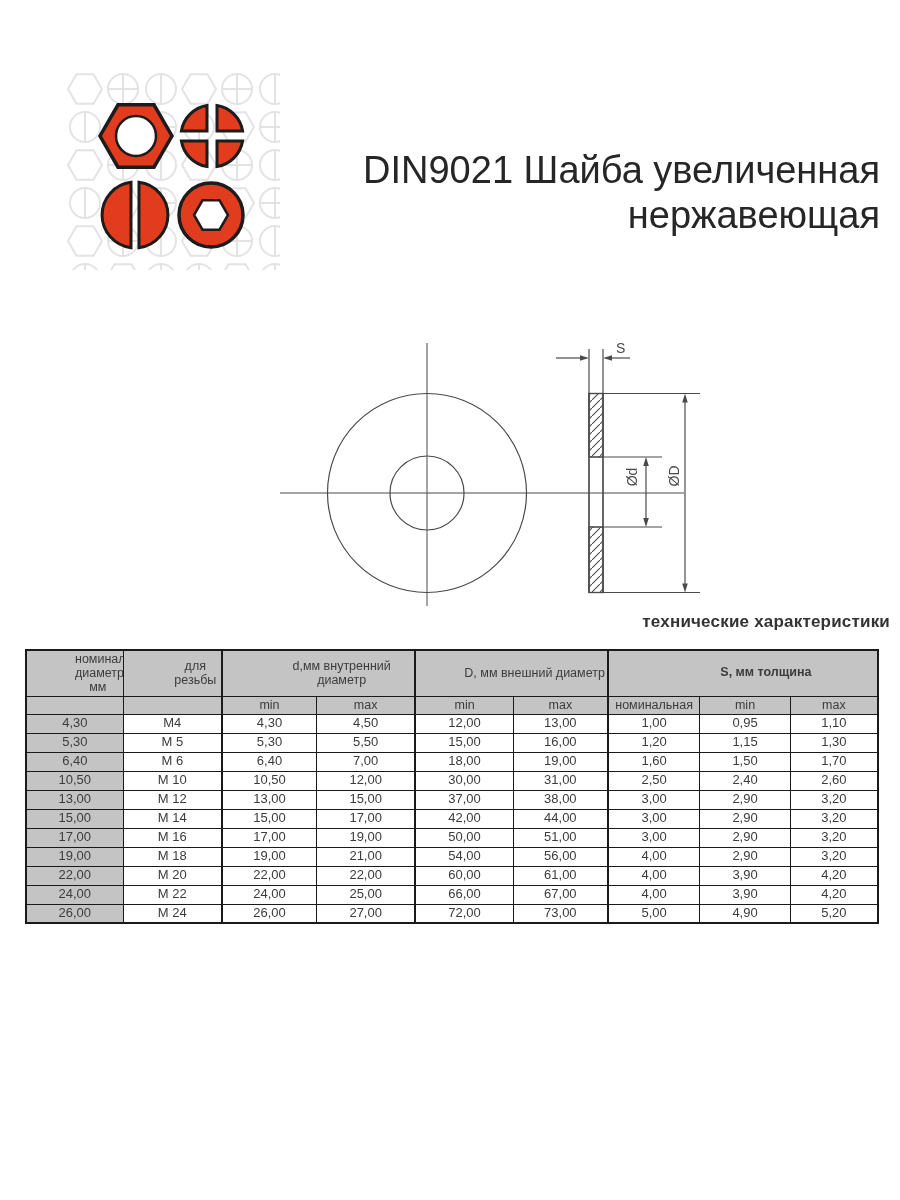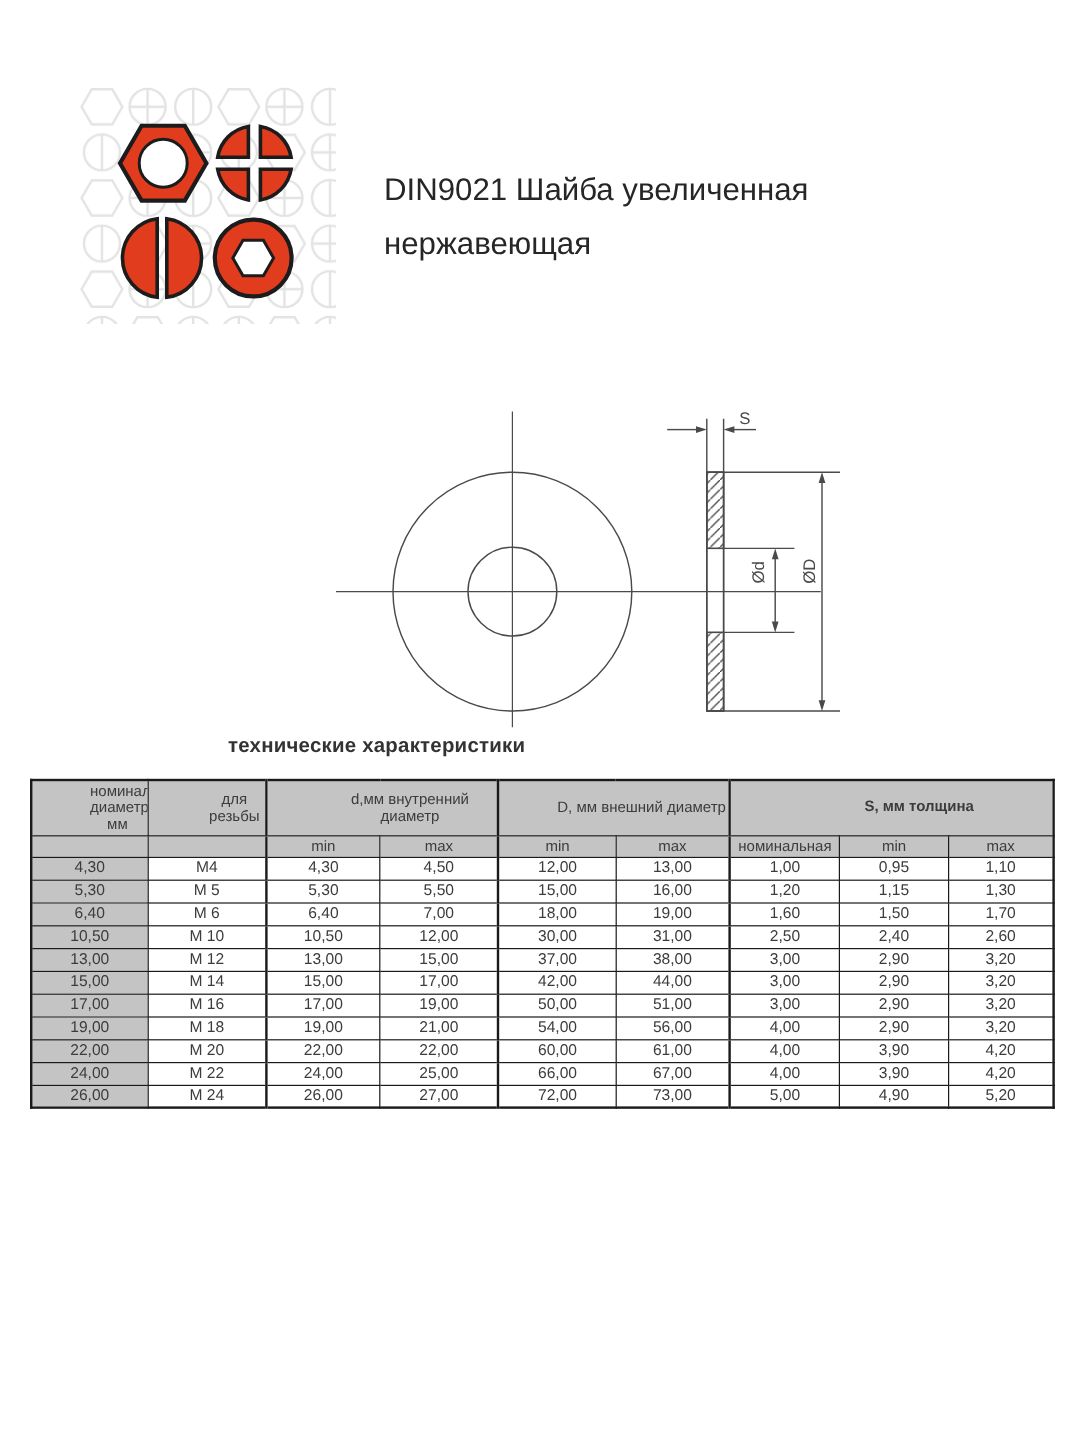--- a/index.html
+++ b/index.html
@@ -14,26 +14,26 @@
     --caption-text:#333333;
     --page-bg:#ffffff;
   }
   *{margin:0;padding:0;box-sizing:border-box;}
   html,body{width:900px;height:1200px;background:var(--page-bg);
     font-family:"Liberation Sans",sans-serif;}
   .page{position:relative;width:900px;height:1200px;overflow:hidden;background:var(--page-bg);}
 
   .logo-wrap{position:absolute;left:66px;top:70px;width:214px;height:200px;}
 
-  .title{position:absolute;left:320px;top:136px;width:560px;text-align:left;
-    color:var(--title-text);font-size:26px;line-height:45px;font-weight:400;}
+  .title{position:absolute;left:320px;top:148px;width:560px;text-align:right;
+    color:var(--title-text);font-size:38px;line-height:45px;font-weight:400;}
 
   .drawing-wrap{position:absolute;left:270px;top:330px;width:440px;height:285px;}
 
-  .caption{position:absolute;left:190px;top:612px;width:700px;text-align:left;
+  .caption{position:absolute;left:190px;top:612px;width:700px;text-align:right;
     font-size:17px;font-weight:700;color:var(--caption-text);letter-spacing:.2px;}
 
   .table-wrap{position:absolute;left:25px;top:649px;width:854px;}
   table.spec{border-collapse:collapse;width:854px;table-layout:fixed;
     font-size:13px;color:var(--table-text);border:2px solid var(--table-border);}
   table.spec th,table.spec td{border:1px solid var(--table-border);text-align:center;
     padding:0 2px;height:19px;line-height:1.12;font-weight:400;overflow:hidden;white-space:nowrap;}
   table.spec thead th{background:var(--table-header-bg);font-size:12.5px;white-space:normal;}
   table.spec thead tr.h1 th{height:46px;vertical-align:middle;padding-left:48px;}
   table.spec thead tr.h2 th{height:18px;}

